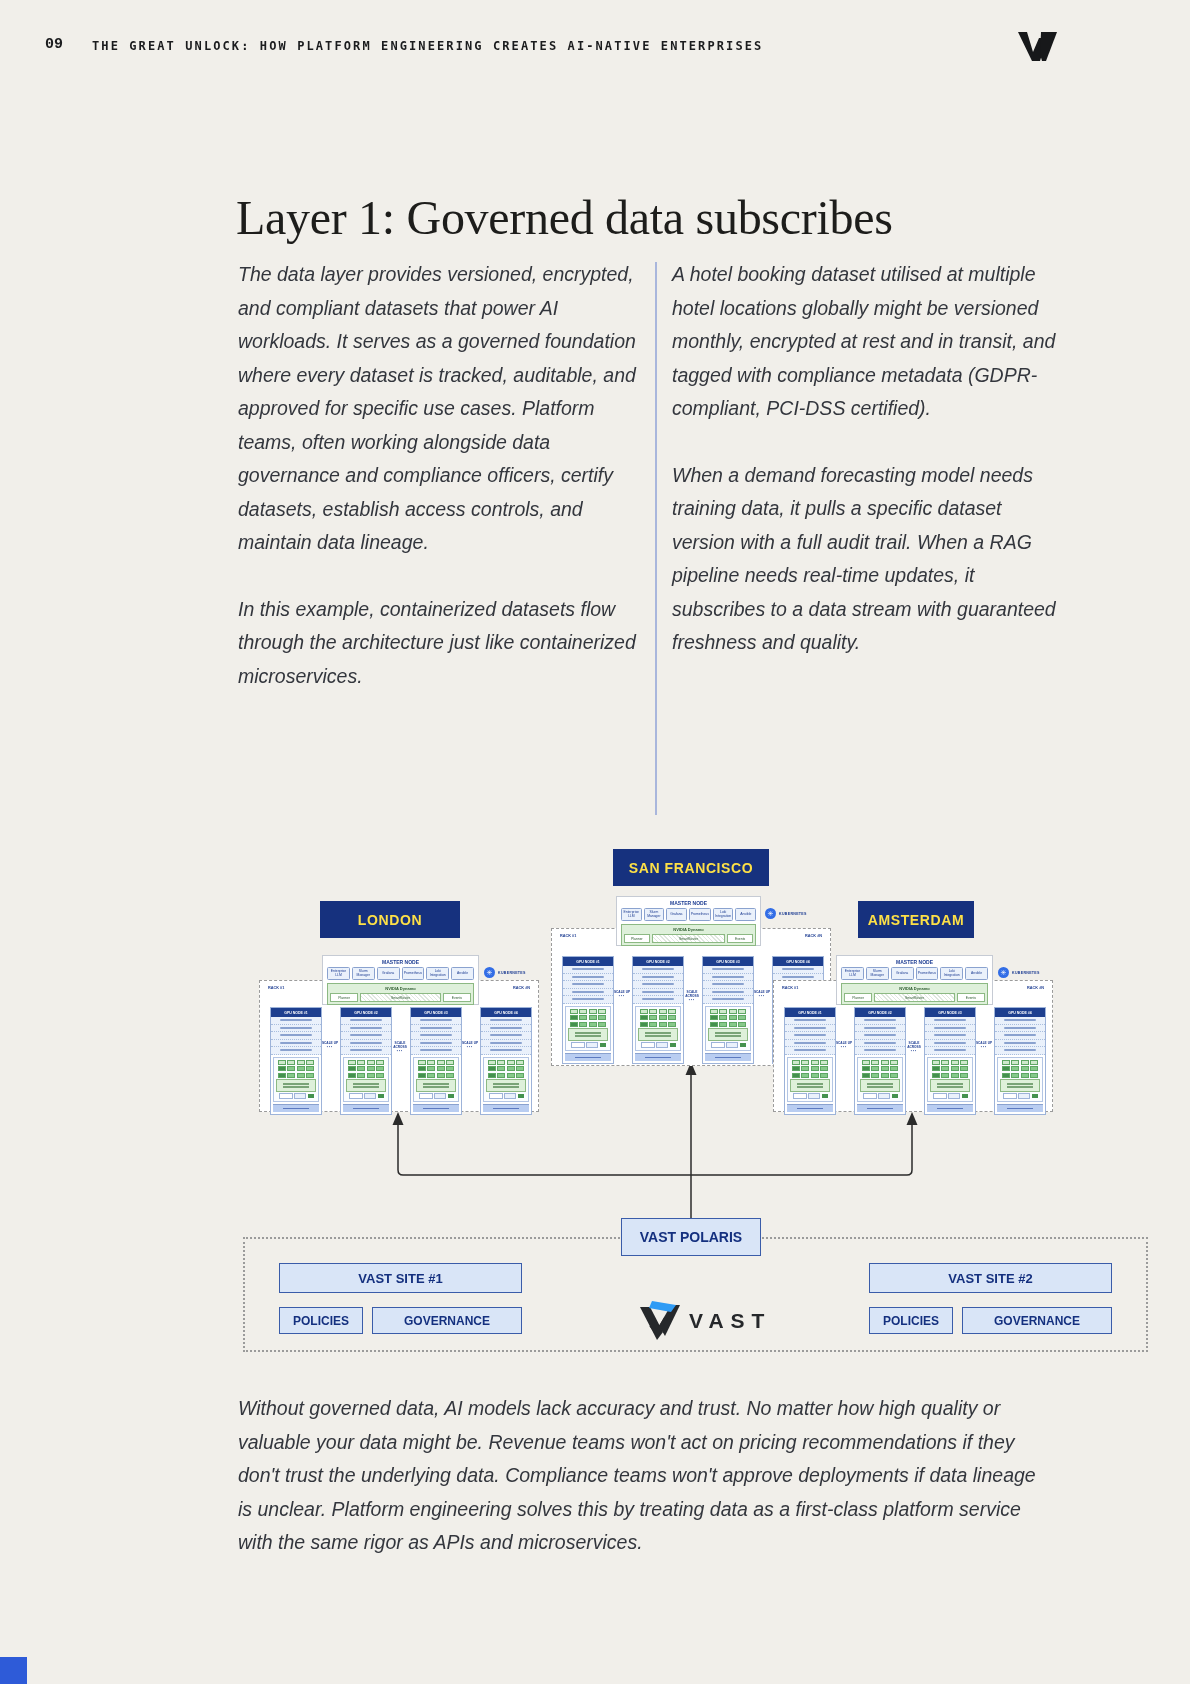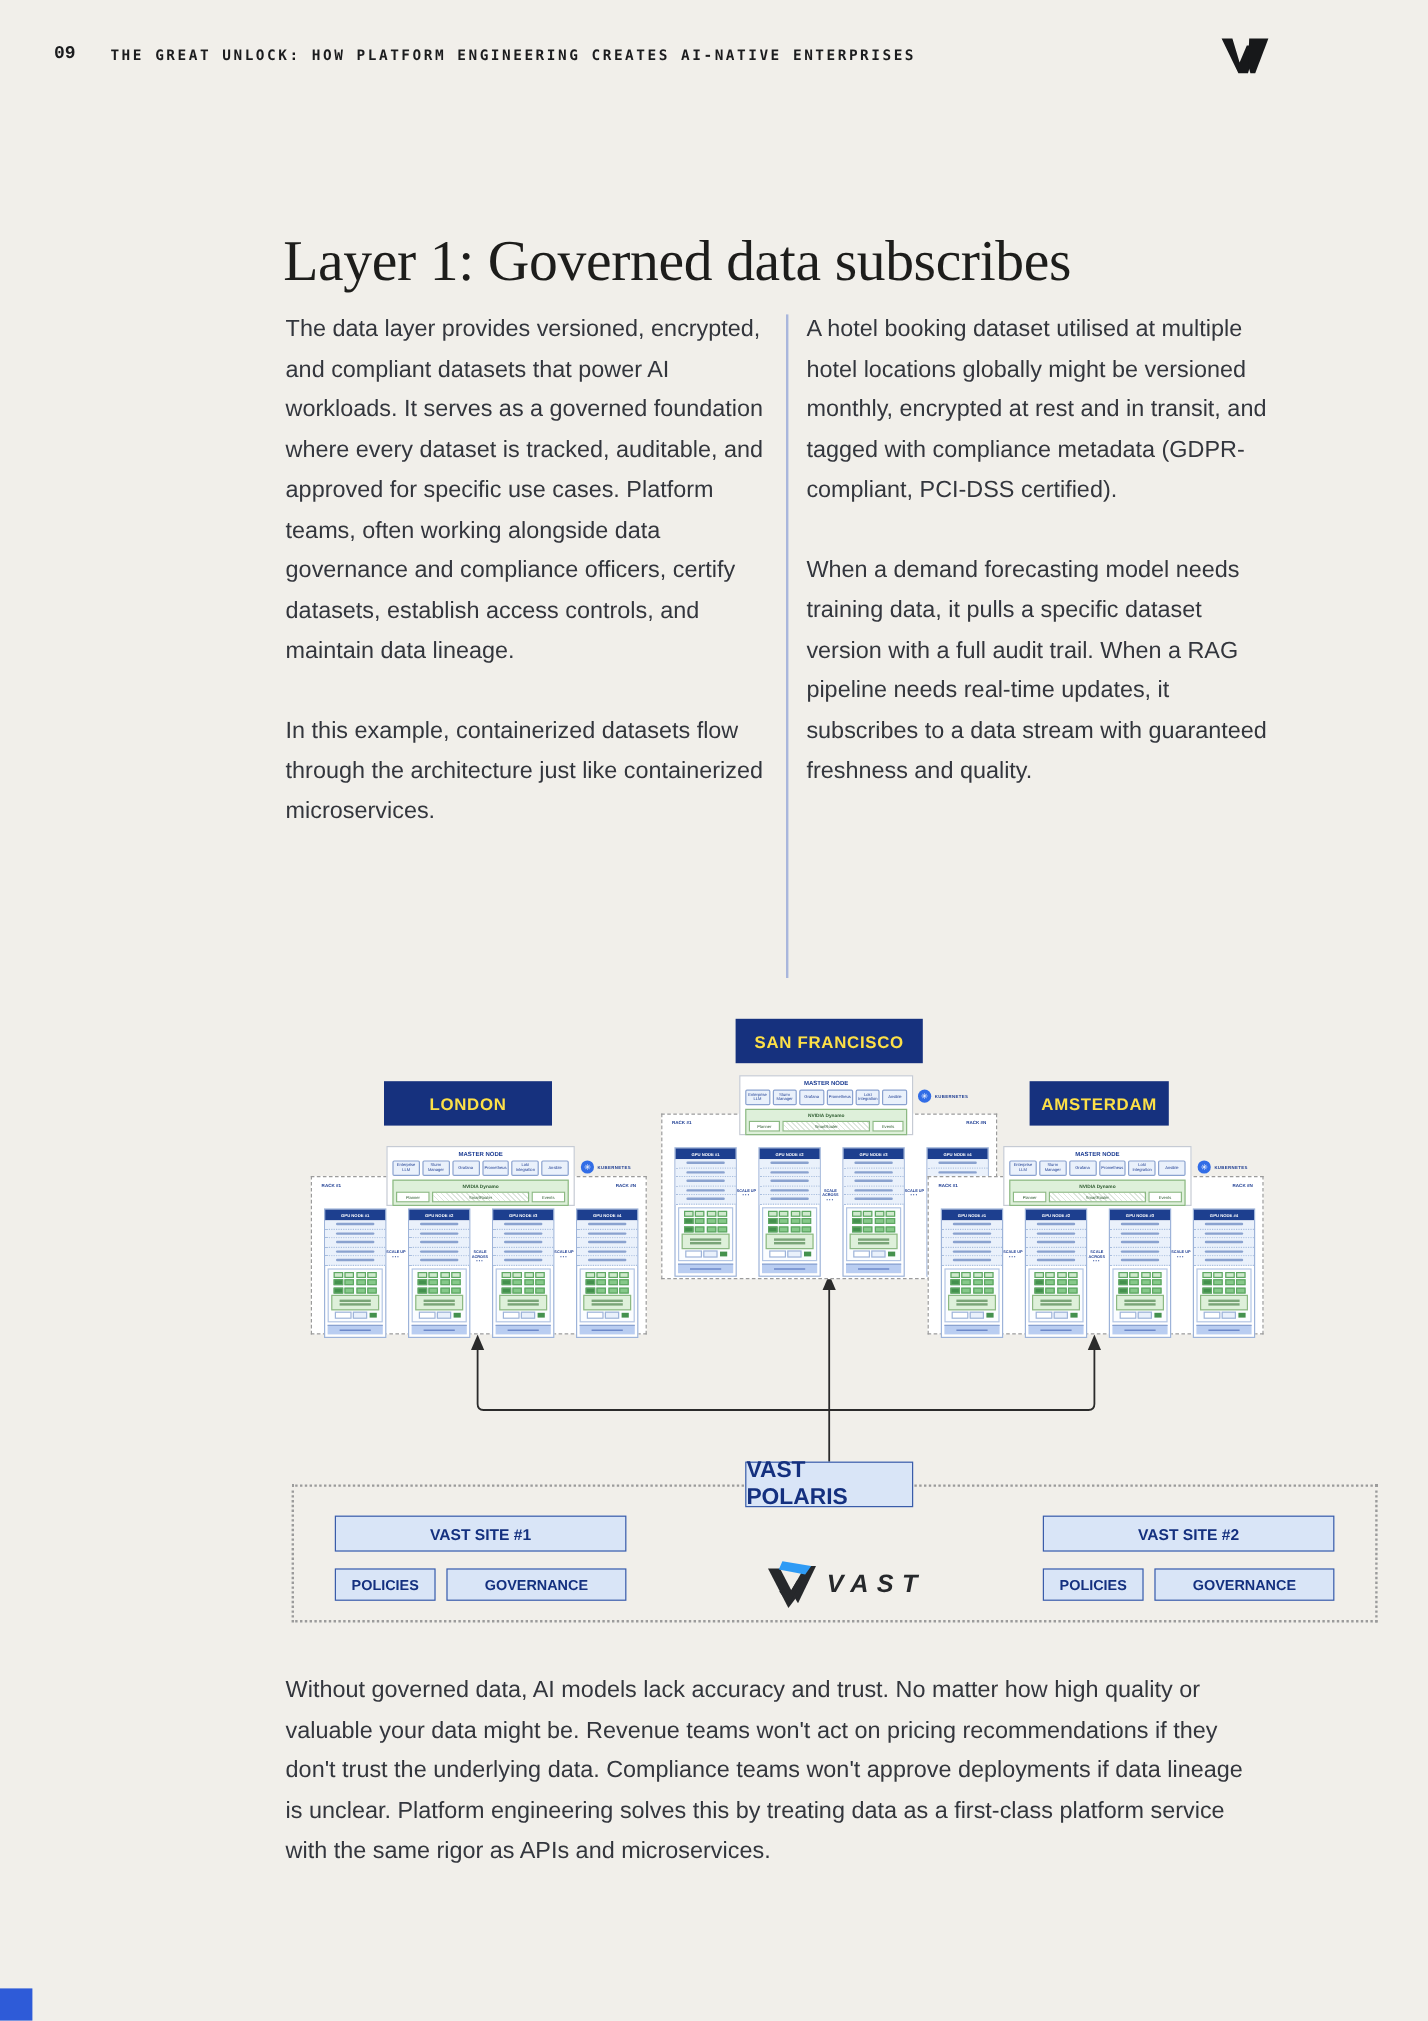--- a/index.html
+++ b/index.html
@@ -11,21 +11,21 @@
   .hdr-num{left:45px;top:36px;font-family:"Liberation Mono","DejaVu Sans Mono",monospace;
            font-weight:bold;font-size:15px;color:#1b1c1e;}
   .hdr-title{left:92px;top:39px;font-family:"DejaVu Sans Mono","Liberation Mono",monospace;
              font-weight:bold;font-size:12px;letter-spacing:2.1px;color:#1b1c1e;}
   .hdr-logo{left:1016px;top:30px;width:42px;height:32px;}
 
   
   .h1{left:236px;top:158px;width:760px;font-family:"Liberation Serif","DejaVu Serif",serif;
       font-size:48px;font-weight:normal;color:#1d1d1b;letter-spacing:-0.3px;}
   .copy{font-size:19.5px;line-height:1.72;color:#33363d;}
-  .copy p{margin:0 0 33px 0;}
+  .copy p{margin:0 0 33px 0;font-style:italic;}
   .col-left{left:238px;top:258px;width:400px;}
   .col-right{left:672px;top:258px;width:392px;}
   .col-divider{left:655px;top:262px;width:2px;height:553px;background:#a9b6dc;}
   .footer-copy{left:238px;top:1392px;width:812px;}
 
   
   .city-label{background:#16317e;color:#fde047;font-weight:bold;font-size:14px;letter-spacing:.6px;
               display:flex;align-items:center;justify-content:center;}
   .bluebox{background:#d9e5f7;border:1.5px solid #3a5ca9;color:#14307f;font-weight:bold;
            display:flex;align-items:center;justify-content:center;box-sizing:border-box;}
@@ -110,31 +110,31 @@
     </g>
     <g fill="#2b2b2b">
       <polygon points="398,1112 392.5,1125 403.5,1125"></polygon>
       <polygon points="912,1112 906.5,1125 917.5,1125"></polygon>
       <polygon points="691,1062 685.5,1075 696.5,1075"></polygon>
     </g>
   </svg>
 
   <div class="abs dash-container" style="left:243px;top:1237px;width:905px;height:115px;background:#f1efea;"></div>
 
-  <div class="abs bluebox" style="left:621px;top:1218px;width:140px;height:38px;font-size:19px;">VAST POLARIS</div>
+  <div class="abs bluebox" style="left:621px;top:1218px;width:140px;height:38px;font-size:14px;">VAST POLARIS</div>
 
   <div class="abs bluebox" style="left:279px;top:1263px;width:243px;height:30px;font-size:13px;">VAST SITE #1</div>
   <div class="abs bluebox" style="left:869px;top:1263px;width:243px;height:30px;font-size:13px;">VAST SITE #2</div>
 
   <div class="abs bluebox" style="left:279px;top:1307px;width:84px;height:27px;font-size:12px;">POLICIES</div>
   <div class="abs bluebox" style="left:372px;top:1307px;width:150px;height:27px;font-size:12px;">GOVERNANCE</div>
   <div class="abs bluebox" style="left:869px;top:1307px;width:84px;height:27px;font-size:12px;">POLICIES</div>
   <div class="abs bluebox" style="left:962px;top:1307px;width:150px;height:27px;font-size:12px;">GOVERNANCE</div>
 
-  <div class="abs" style="left:638px;top:1299px;display:flex;align-items:center;gap:9px;font-style:italic;">
+  <div class="abs" style="left:638px;top:1299px;display:flex;align-items:center;gap:9px;">
     <svg width="42" height="44" viewBox="0 0 42 44">
       <polygon points="2,8 12,8 25,33 19,41" fill="#26282b"></polygon>
       <polygon points="21,27 33,6 42,6 27,37" fill="#26282b"></polygon>
       <polygon points="14,2 38,6 33,13 11,9" fill="#2f9bf5"></polygon>
       <polyline points="13,26 19,34 28,19" fill="none" stroke="#26282b" stroke-width="4"></polyline>
     </svg>
     <span class="vast-word">VAST</span>
   </div>
 <div class="abs rack" style="left: 259px; top: 980px; width: 280px; height: 132px;">
       <div class="rack-lbl" style="left: 8px;">RACK #1</div>

